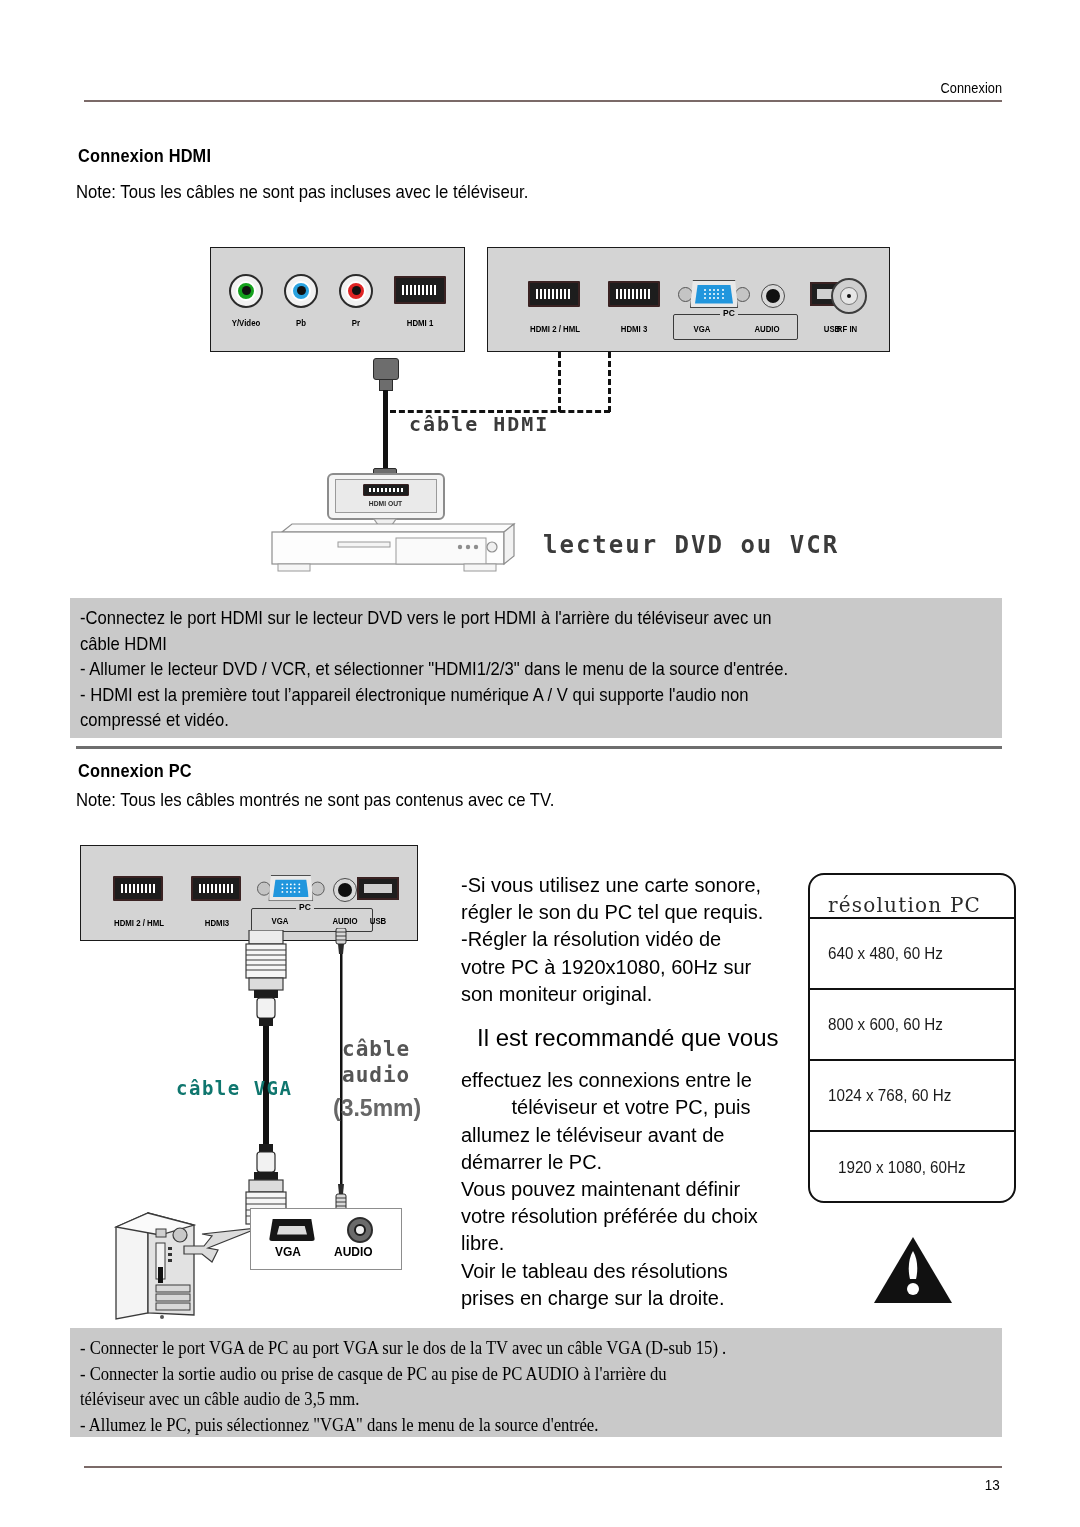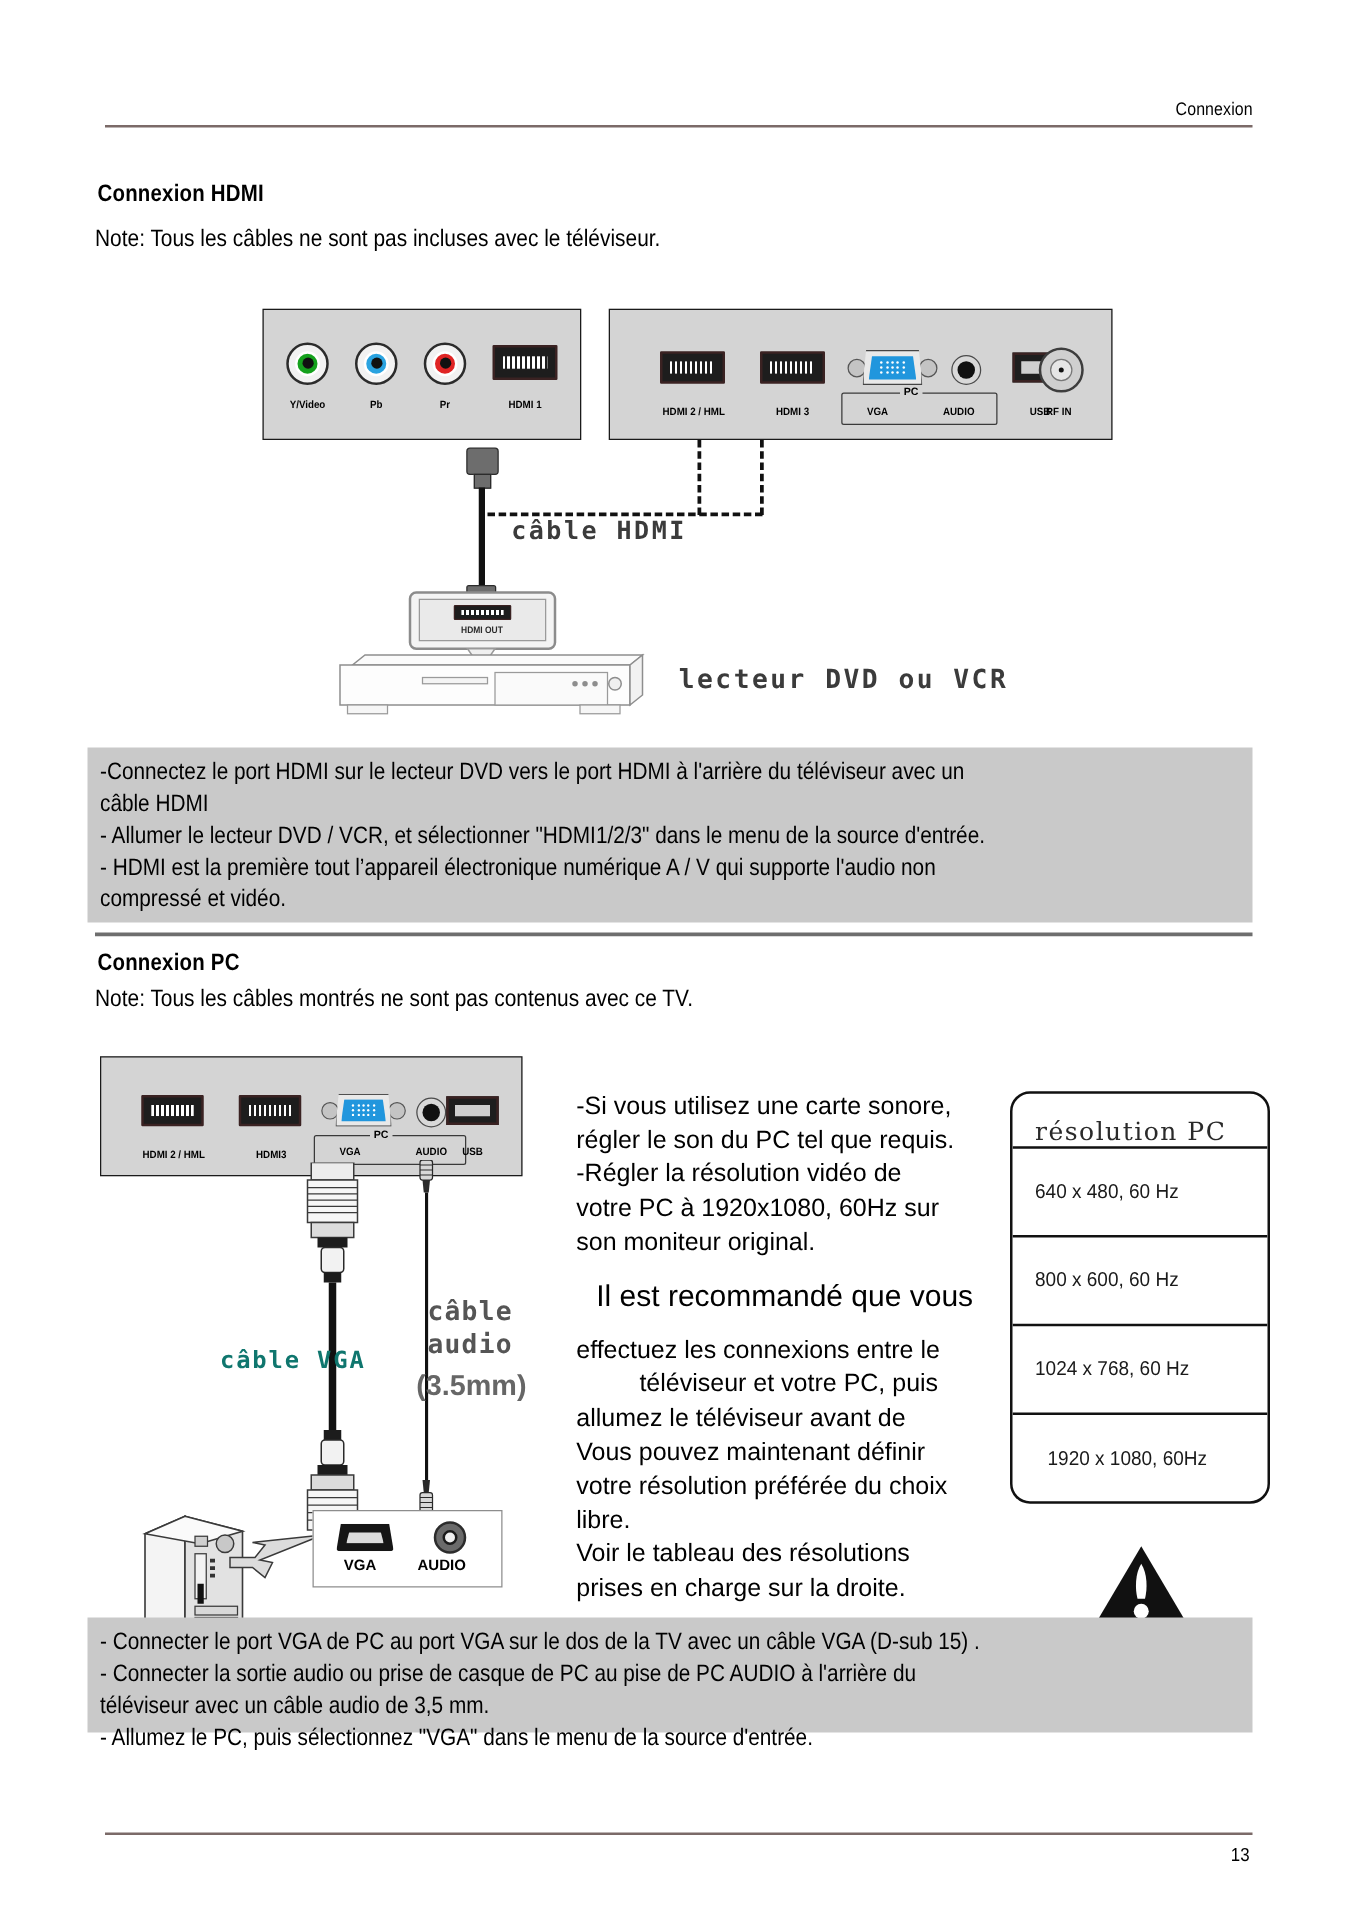--- a/index.html
+++ b/index.html
@@ -327,21 +327,21 @@
     <rect x="70" y="20" width="52" height="5" fill="#f4f4f4" stroke="#9a9a9a" stroke-width="1"></rect>
     <rect x="128" y="16" width="90" height="26" fill="#fafafa" stroke="#9a9a9a" stroke-width="1"></rect>
     <circle cx="192" cy="25" r="2.2" fill="#8e8e8e"></circle>
     <circle cx="200" cy="25" r="2.2" fill="#8e8e8e"></circle>
     <circle cx="208" cy="25" r="2.2" fill="#8e8e8e"></circle>
     <circle cx="224" cy="25" r="5" fill="#f0f0f0" stroke="#8e8e8e" stroke-width="1.2"></circle>
     <rect x="10" y="42" width="32" height="7" fill="#f6f6f6" stroke="#9a9a9a" stroke-width="1"></rect>
     <rect x="196" y="42" width="32" height="7" fill="#f6f6f6" stroke="#9a9a9a" stroke-width="1"></rect>
   </svg>
 
-  <div class="mono-label" style="left:543px;top:531px;font-size:21px;letter-spacing:2px;">lecteur DVD ou VCR</div>
+  <div class="mono-label" style="left:543px;top:531px;font-size:24px;letter-spacing:2px;">lecteur DVD ou VCR</div>
 
   <div class="gray-box" style="left:70px;top:598px;width:932px;height:140px;">
     <p>-Connectez le port HDMI sur le lecteur DVD vers le port HDMI à l'arrière du téléviseur avec un</p>
     <p class="cont"> câble HDMI</p>
     <p>- Allumer le lecteur DVD / VCR, et sélectionner "HDMI1/2/3" dans le menu de la source d'entrée.</p>
     <p>- HDMI est la première tout l’appareil électronique numérique A / V qui supporte l'audio non</p>
     <p class="cont"> compressé et vidéo.</p>
   </div>
 
   <div style="position:absolute;left:76px;top:746px;width:926px;height:3px;background:#6e6e6e;"></div>
@@ -496,20 +496,21 @@
   <div style="position:absolute;left:461px;top:872px;width:340px;">
     <p style="margin:0;font-size:20px;line-height:27.2px;white-space:nowrap;">-Si vous utilisez une carte sonore,</p>
     <p style="margin:0;font-size:20px;line-height:27.2px;white-space:nowrap;"> régler le son du PC tel que requis.</p>
     <p style="margin:0;font-size:20px;line-height:27.2px;white-space:nowrap;">-Régler la résolution vidéo de</p>
     <p style="margin:0;font-size:20px;line-height:27.2px;white-space:nowrap;"> votre PC à 1920x1080, 60Hz sur</p>
     <p style="margin:0;font-size:20px;line-height:27.2px;white-space:nowrap;"> son moniteur original.</p>
     <p style="margin:16px;font-size:24px;line-height:27.2px;white-space:nowrap;">Il est recommandé que vous</p>
     <p style="margin:0;font-size:20px;line-height:27.2px;white-space:nowrap;">effectuez les connexions entre le</p>
     <p style="margin:0;font-size:20px;line-height:27.2px;white-space:nowrap;text-align:center;">téléviseur et votre PC, puis</p>
     <p style="margin:0;font-size:20px;line-height:27.2px;white-space:nowrap;">allumez le téléviseur avant de</p>
+    <p style="margin:0;font-size:20px;line-height:27.2px;white-space:nowrap;">démarrer le PC.</p>
     <p style="margin:0;font-size:20px;line-height:27.2px;white-space:nowrap;">Vous pouvez maintenant définir</p>
     <p style="margin:0;font-size:20px;line-height:27.2px;white-space:nowrap;">votre résolution préférée du choix</p>
     <p style="margin:0;font-size:20px;line-height:27.2px;white-space:nowrap;">libre.</p>
     <p style="margin:0;font-size:20px;line-height:27.2px;white-space:nowrap;">Voir le tableau des résolutions</p>
     <p style="margin:0;font-size:20px;line-height:27.2px;white-space:nowrap;">prises en charge sur la droite.</p>
   </div>
 
   <div class="restable" style="left:808px;top:873px;width:208px;height:330px;">
     <div class="res-head">
       <span>résolution PC</span>
@@ -527,21 +528,21 @@
       <span>1920 x 1080, 60Hz</span>
     </div>
   </div>
 
   <svg class="warn" style="left:872px;top:1235px;" width="82" height="72">
     <polygon points="41,2 80,68 2,68" fill="#111"></polygon>
     <path d="M41 16 C36 24 36 36 38 44 L44 44 C46 36 46 24 41 16 Z" fill="#fff"></path>
     <circle cx="41" cy="54" r="6" fill="#fff"></circle>
   </svg>
 
-  <div class="gray-box" style="left:70px;top:1294px;width:932px;height:92px;">
+  <div class="gray-box" style="left:70px;top:1328px;width:932px;height:109px;font-family:Liberation Serif, serif;">
     <p>- Connecter le port VGA de PC au port VGA sur le dos de la TV avec un câble VGA (D-sub 15) .</p>
     <p>- Connecter la sortie audio ou prise de casque de PC au pise de PC AUDIO à l'arrière du</p>
     <p class="cont">  téléviseur avec un câble audio de 3,5 mm.</p>
     <p>- Allumez le PC, puis sélectionnez "VGA" dans le menu de la source d'entrée.</p>
   </div>
 
   <div class="ftr-rule"></div>
   <div class="pageno">13</div>
 
 </div>

